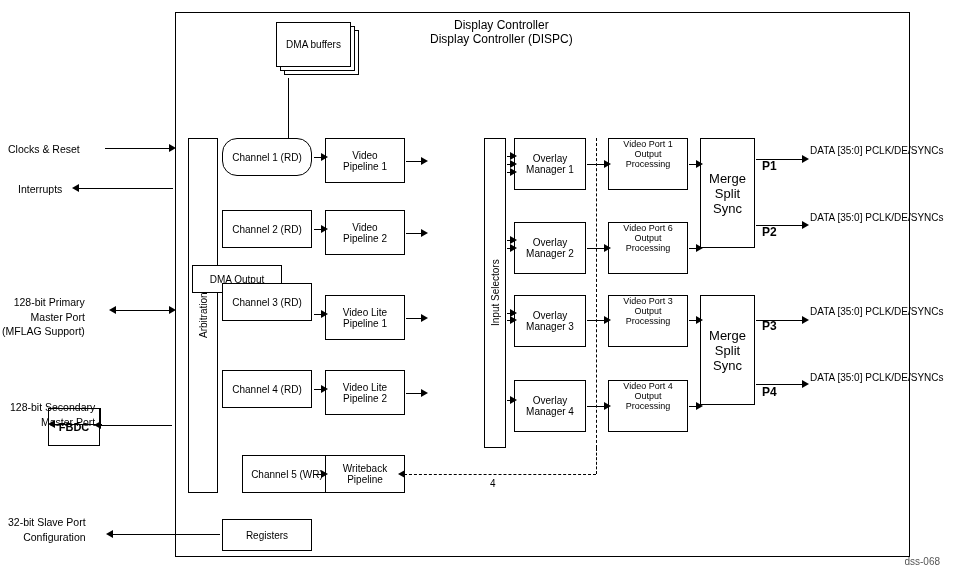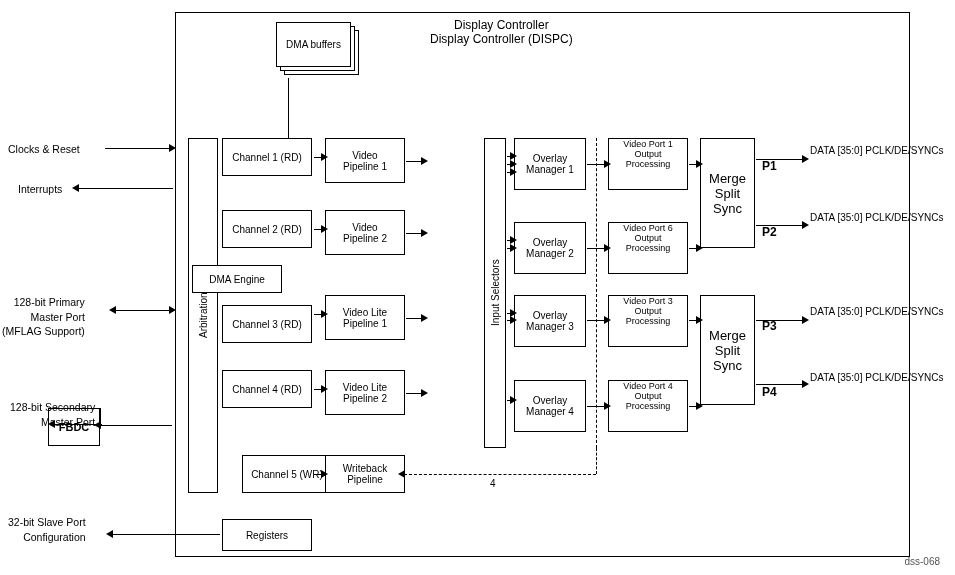--- a/index.html
+++ b/index.html
@@ -287,32 +287,32 @@
   </div>
 
   <div class="line-v" style="position:absolute; top:78px; left:288px; height:62px;"></div>
   <div class="arrowhead-down" style="position:absolute; top:138px; left:285px; width:0; height:0; border-left:4px solid transparent; border-right:4px solid transparent; border-top:7px solid #000;"></div>
 
   <div class="arbitration-box">
     <span>Arbitration</span>
   </div>
 
   <div style="position:absolute; top:265px; left:192px; width:90px; height:28px; border:1px solid #000; background:#fff; display:flex; align-items:center; justify-content:center; text-align:center; font-size:10px;">
-    <span>DMA Engine</span>
-  </div>
-
-  <div class="channel-box" style="top:138px; left:222px;">
+    <span>DMA Output</span>
+  </div>
+
+  <div class="channel-box" style="top:138px; left:222px;border-radius:15px;">
     <span>Channel 1 (RD)</span>
   </div>
 
   <div class="channel-box" style="top:210px; left:222px;">
     <span>Channel 2 (RD)</span>
   </div>
 
-  <div class="channel-box" style="top:305px; left:222px;">
+  <div class="channel-box" style="top:283px; left:222px;">
     <span>Channel 3 (RD)</span>
   </div>
 
   <div class="channel-box" style="top:370px; left:222px;">
     <span>Channel 4 (RD)</span>
   </div>
 
   <div class="channel-box" style="top:455px; left:222px;margin-left:20px;">
     <span>Channel 5 (WR)</span>
   </div>

